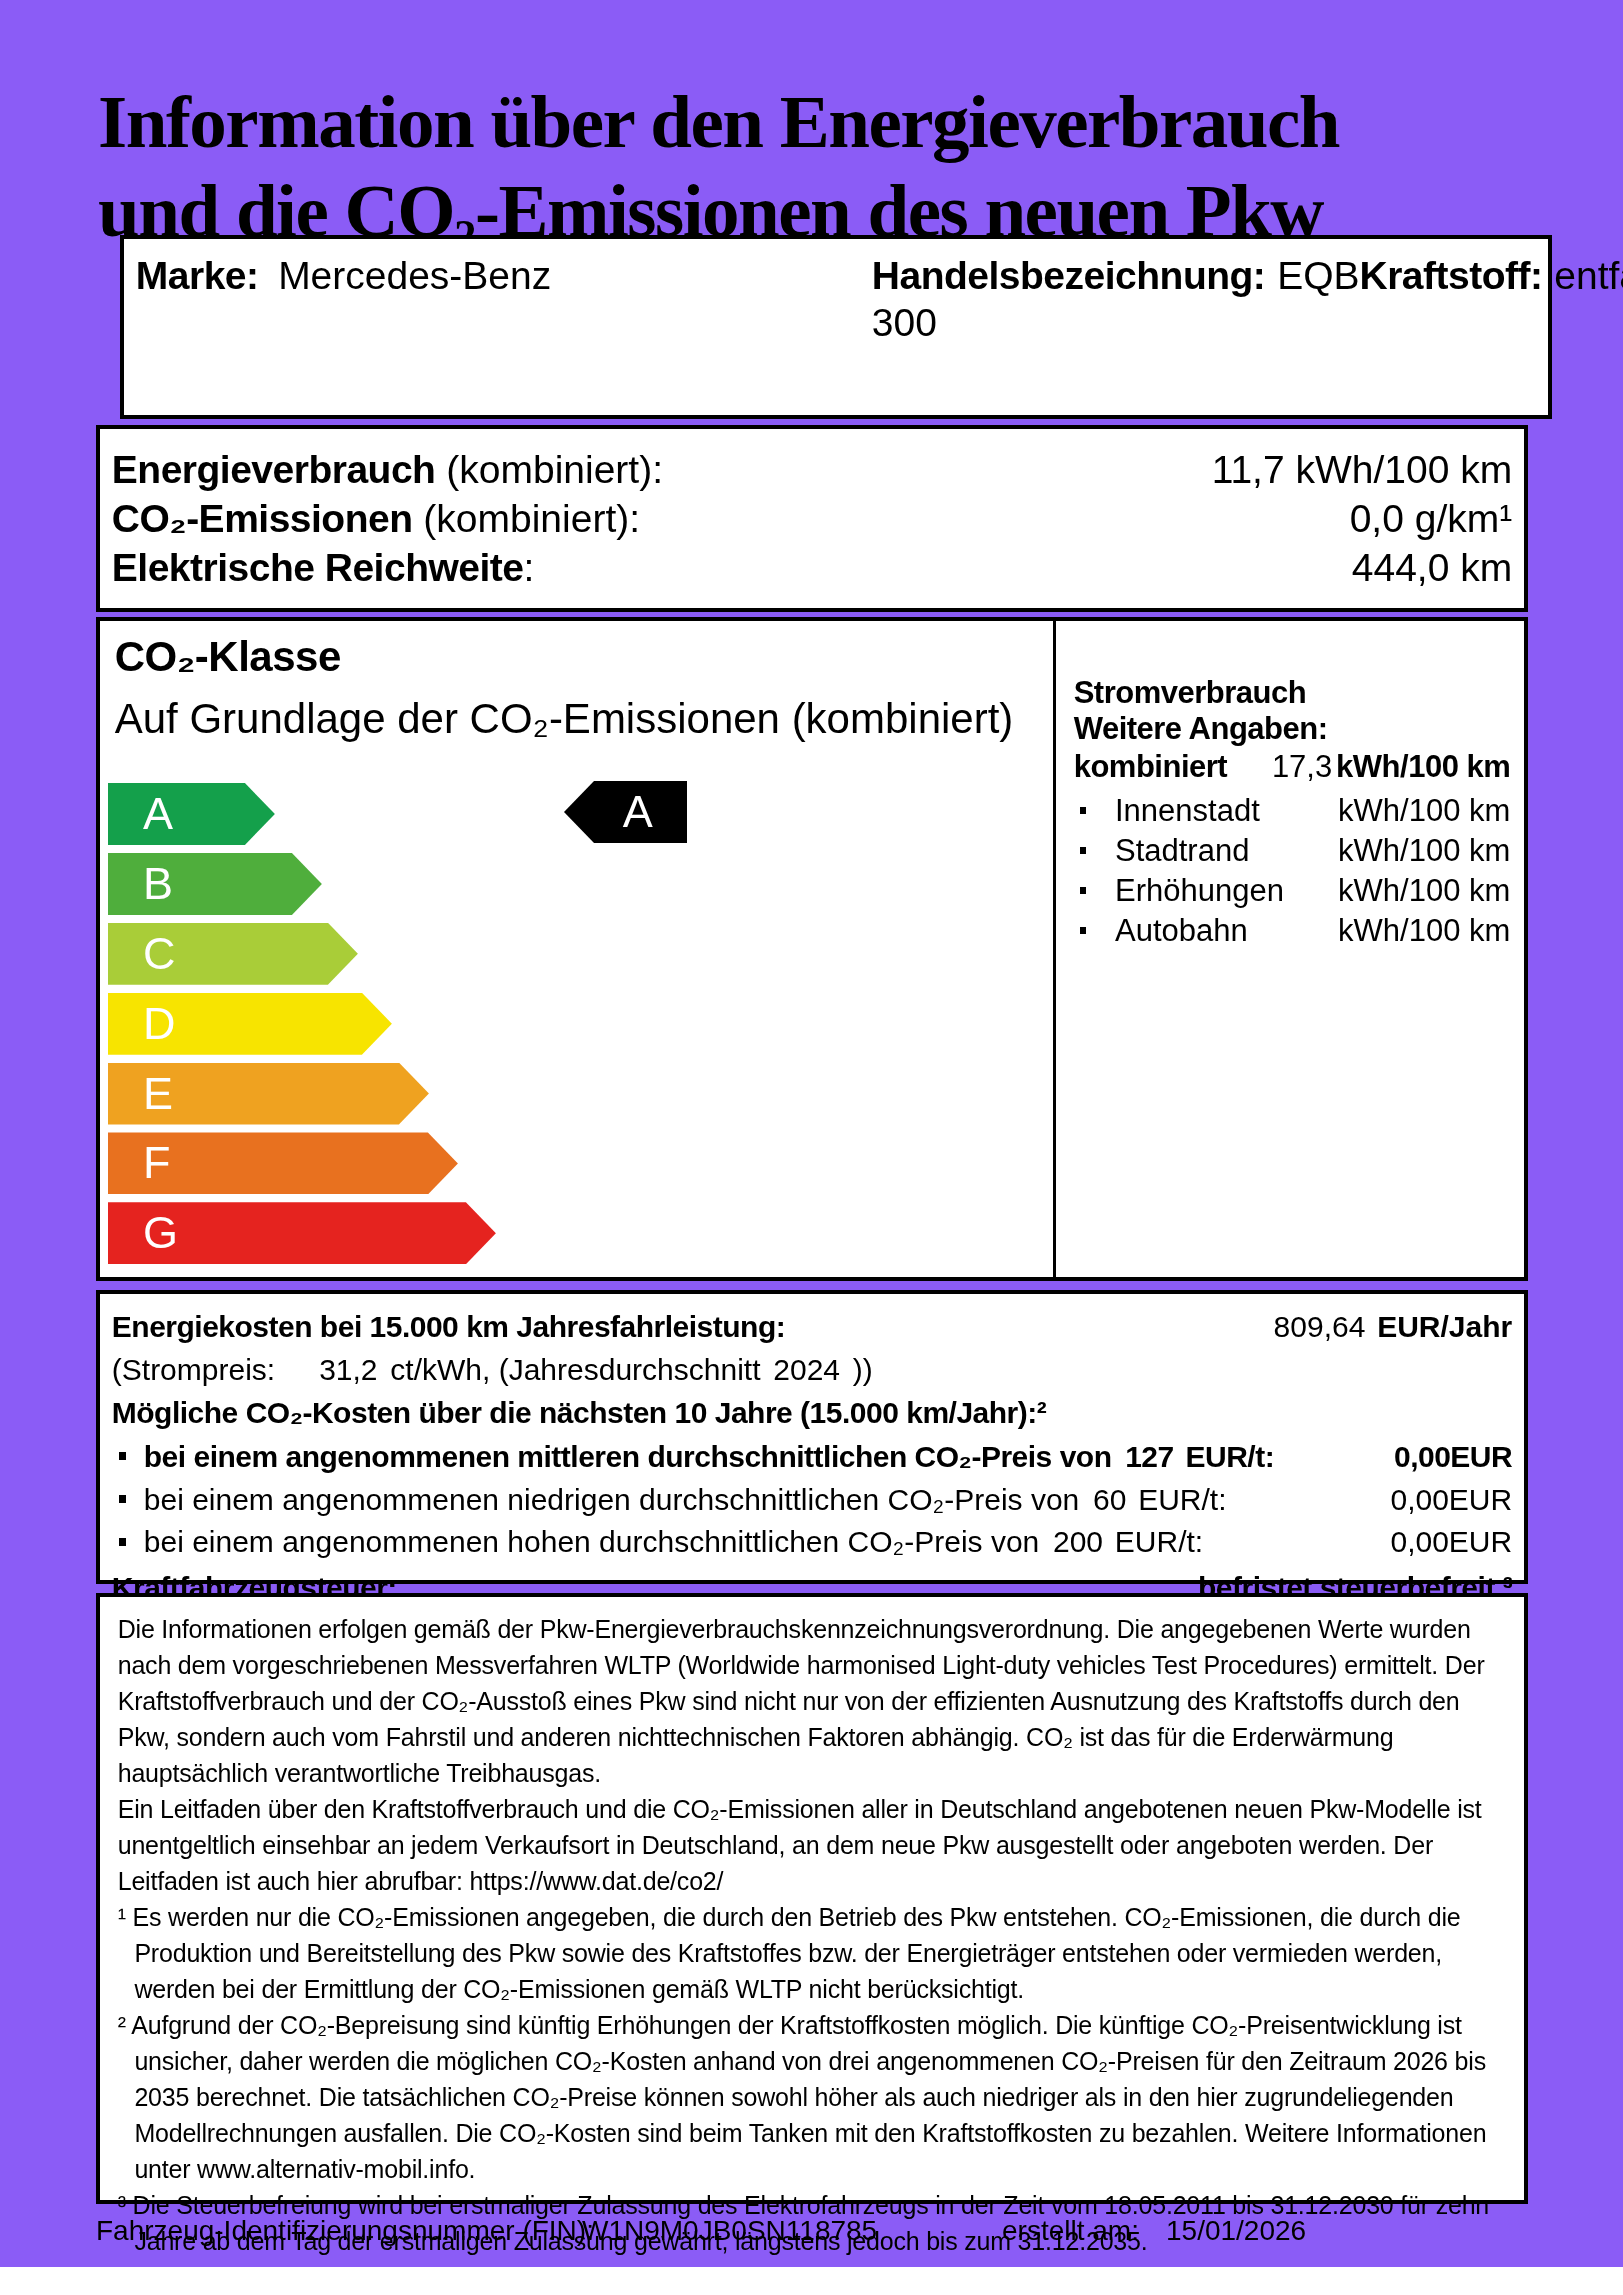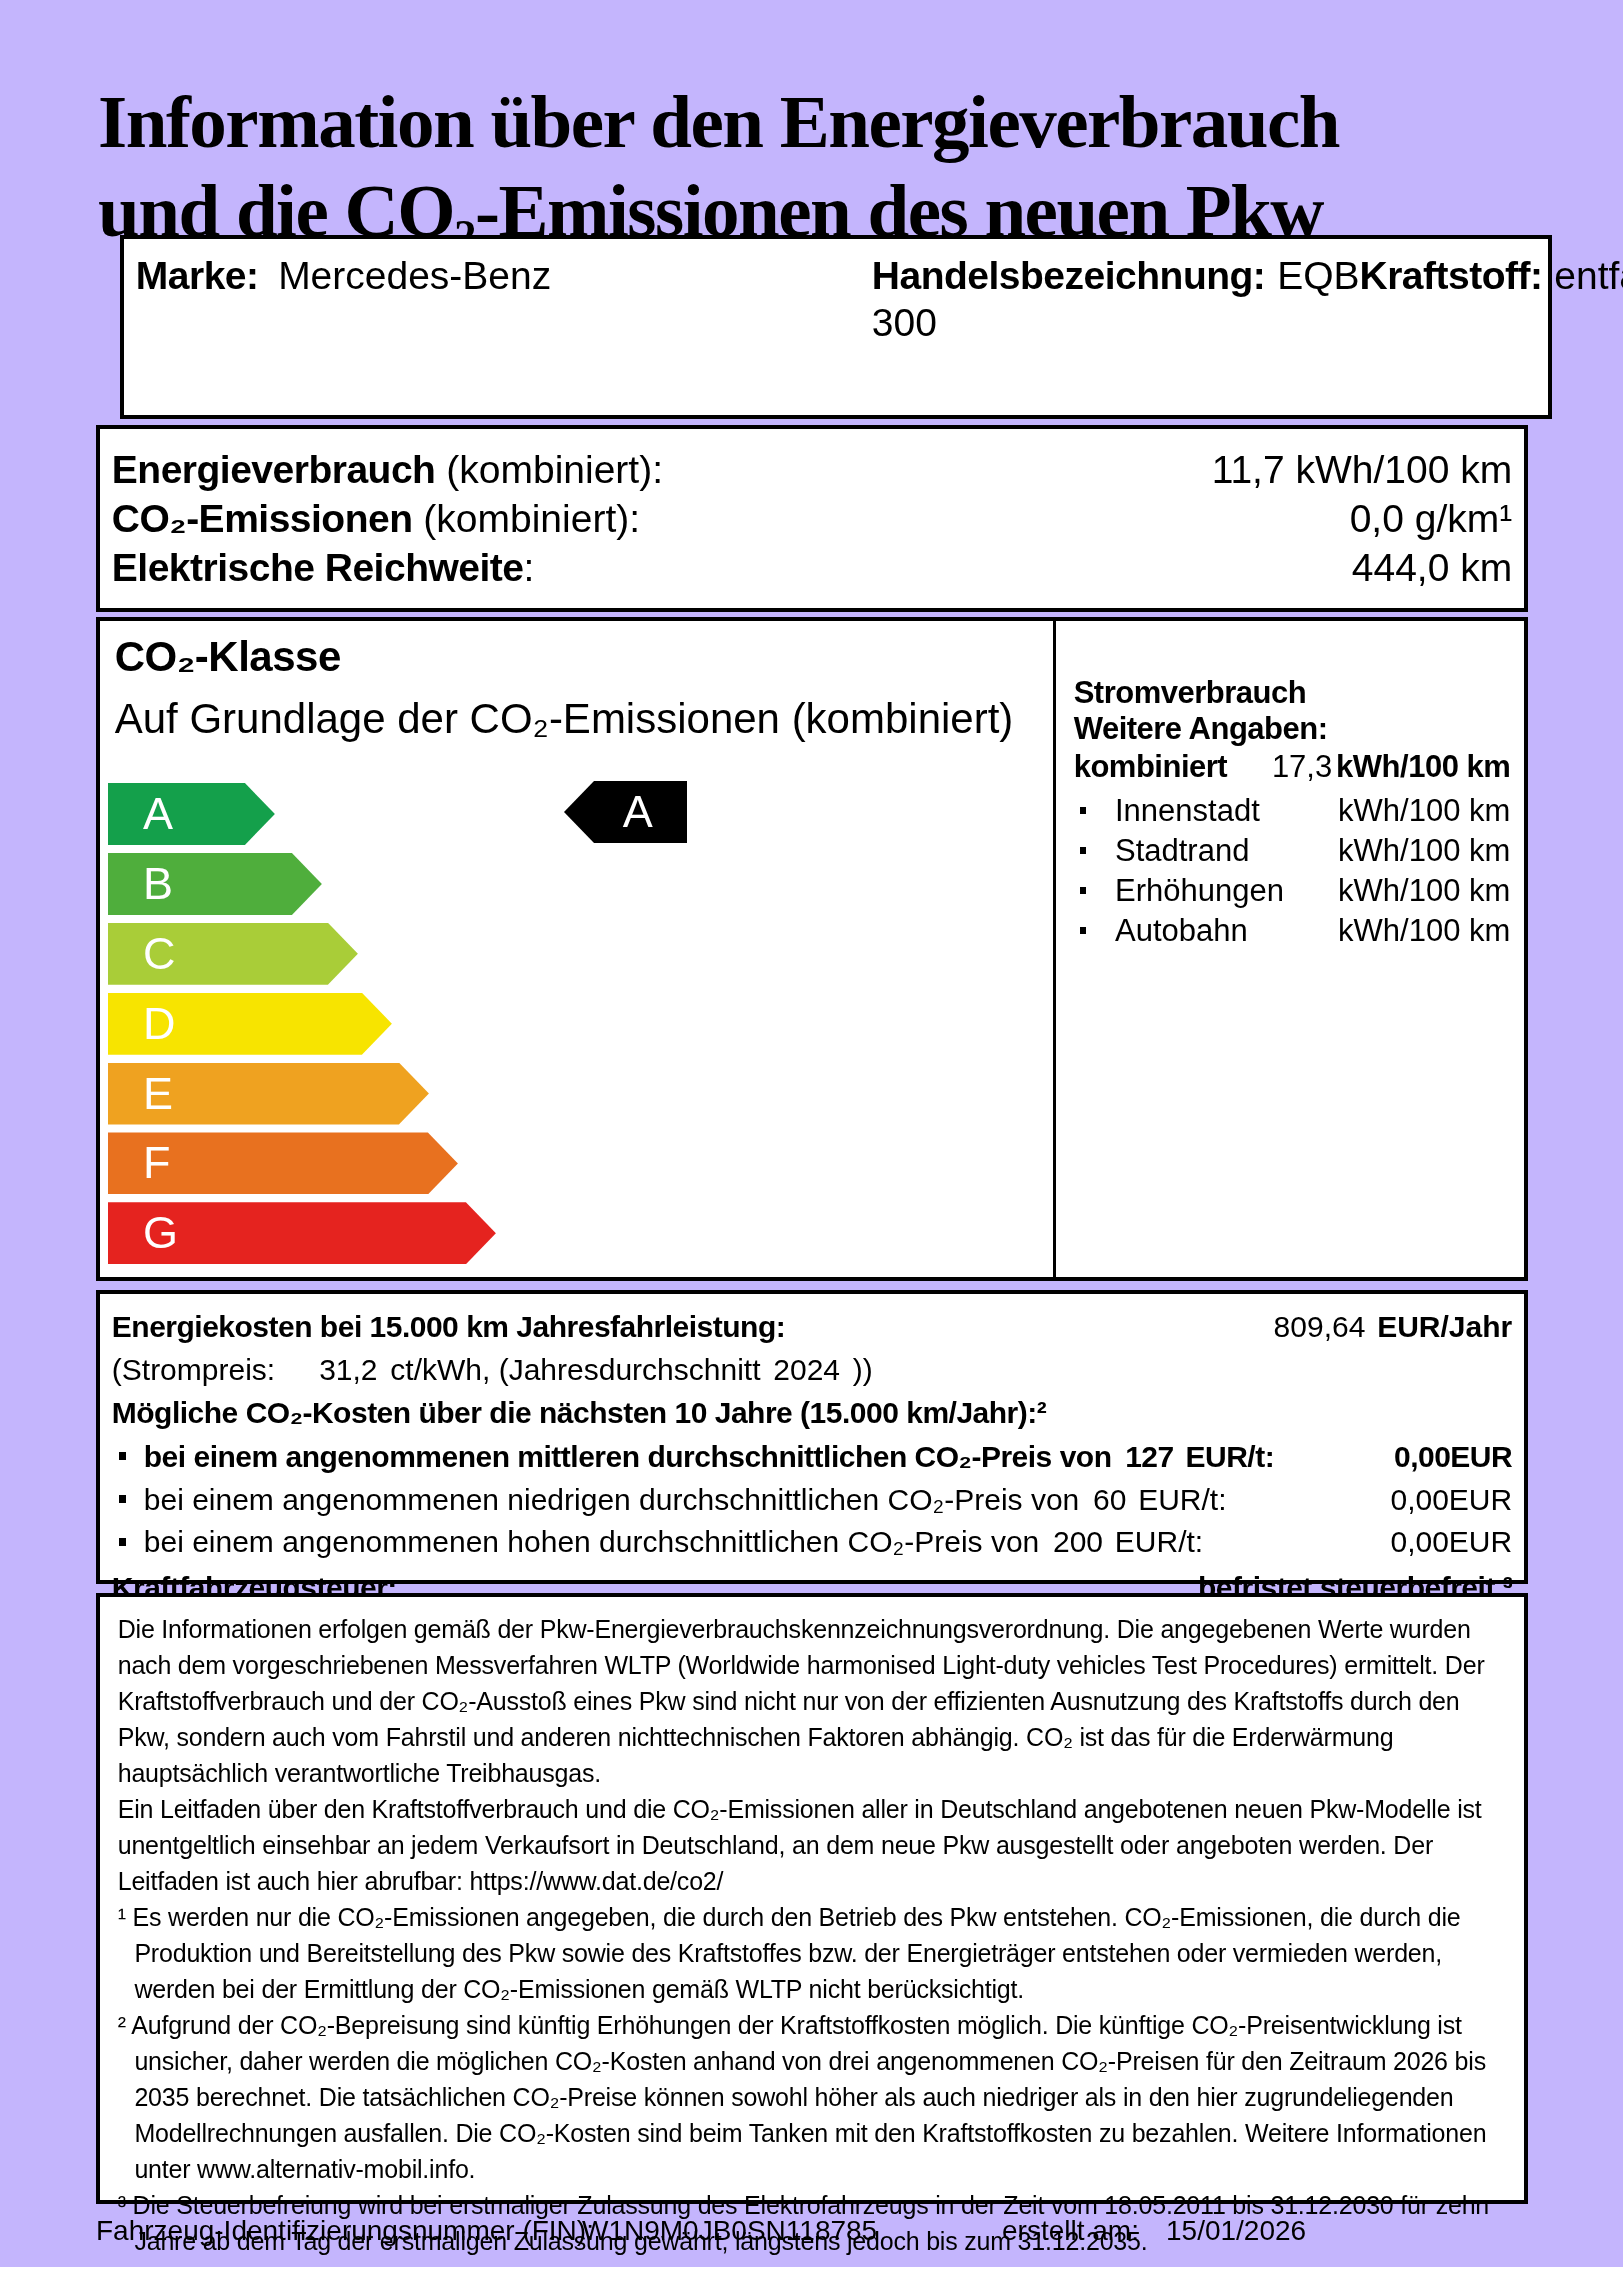--- a/index.html
+++ b/index.html
@@ -1,17 +1,17 @@
 <!DOCTYPE html>
 <html style="font-size:7.9px"><head>
 <meta charset="utf-8">
 <style>
   html,body { margin:0; padding:0; background:#ffffff; }
   #page {
-    position:relative; width:1623px; height:2267px; background:#c4b5fd;
+    position:relative; width:1623px; height:2267px; background:#8b5cf6;
     font-family:"Liberation Sans","DejaVu Sans",sans-serif; color:#000;
     overflow:hidden;
   }
   
   #title {
     position:absolute; left:98px; top:27px; width:1463px;
     font-family:"Liberation Serif","DejaVu Serif",serif;
     font-weight:700; font-size:75px; line-height:89px; letter-spacing:-1.5px;
   }
   

